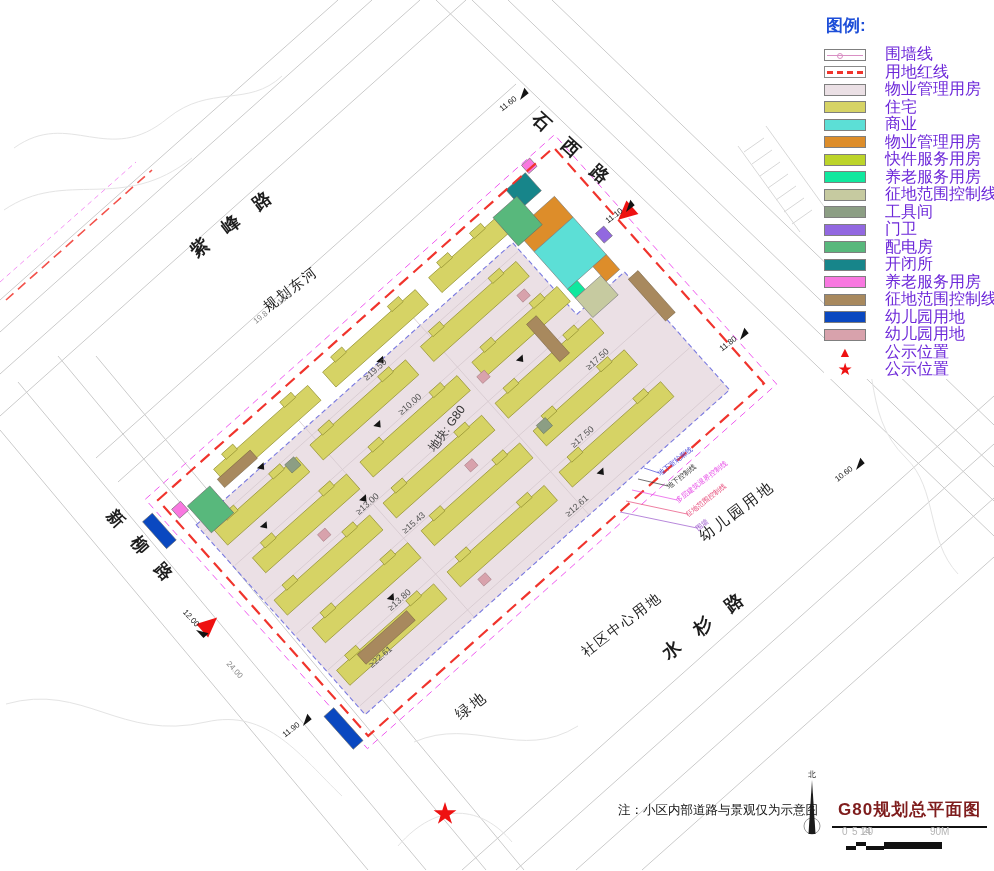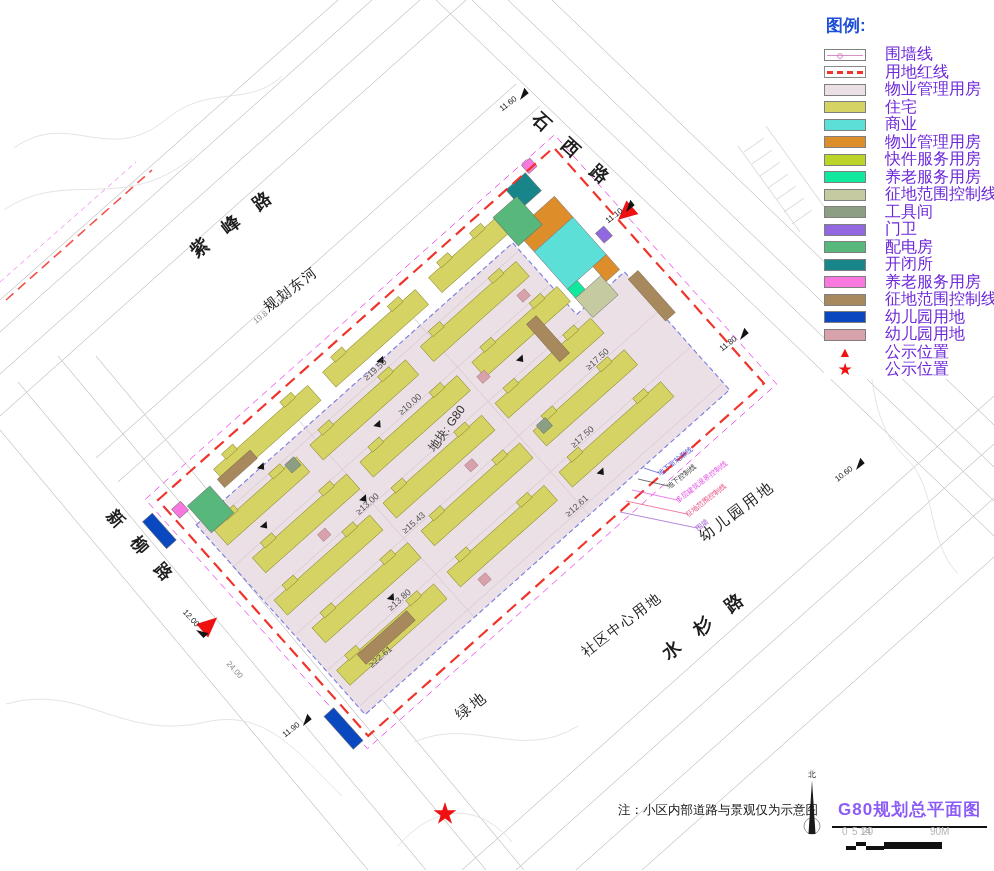--- a/index.html
+++ b/index.html
@@ -20,21 +20,21 @@
   .sw-wall::after{content:"";position:absolute;left:2px;right:2px;top:5px;border-top:1px solid #d98fc4;}
   .sw-wall::before{content:"";position:absolute;left:12px;top:3.5px;width:4px;height:4px;border:1px solid #d98fc4;border-radius:50%;}
   .sw-redline{border:1px solid #8a8a8a;}
   .sw-redline::after{content:"";position:absolute;left:2px;right:2px;top:4px;border-top:3px dashed #f0342c;}
   .sw-none{border:none;background:transparent;display:flex;align-items:center;justify-content:center;}
   .mark-tri{color:#ee1111;font-size:14px;line-height:12px;}
   .mark-star{color:#ee1111;font-size:17px;line-height:12px;}
   .lg-label{font-size:16px;color:#6d28d9;white-space:nowrap;}
   
   .titleblock{position:absolute;left:788px;top:768px;width:206px;height:100px;}
-  .tb-title{position:absolute;left:44px;top:30px;font-size:17px;font-weight:bold;color:#8b5cf6;
+  .tb-title{position:absolute;left:44px;top:30px;font-size:17px;font-weight:bold;color:#7f1d1d;
             border-bottom:2px solid #111;padding:0 6px 5px 6px;letter-spacing:1px;white-space:nowrap;}
   .north{position:absolute;left:10px;top:0px;}
   .scalebar{position:absolute;left:50px;top:66px;}
   .scale-nums{position:absolute;left:50px;top:58px;width:150px;font-size:10px;color:#b5b5b5;}
   .scale-nums span{position:absolute;top:0;}
   .note{position:absolute;left:618px;top:802px;font-size:12.5px;color:#111;white-space:nowrap;}
 </style>
 </head>
 <body>
 

